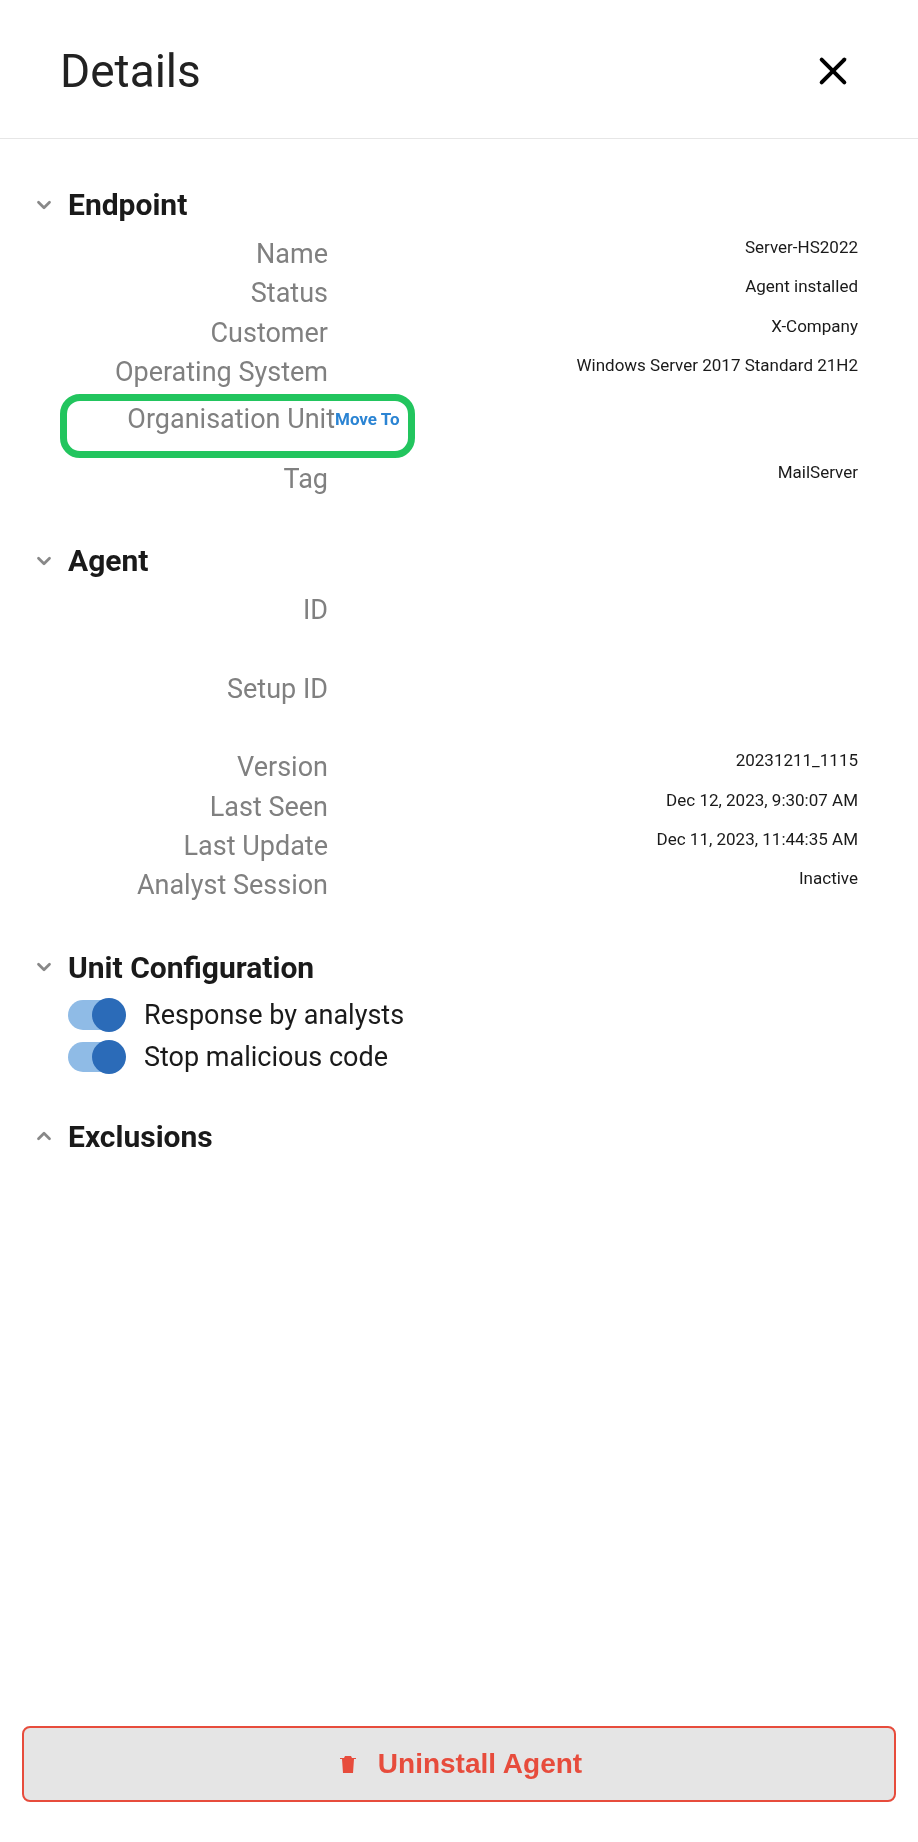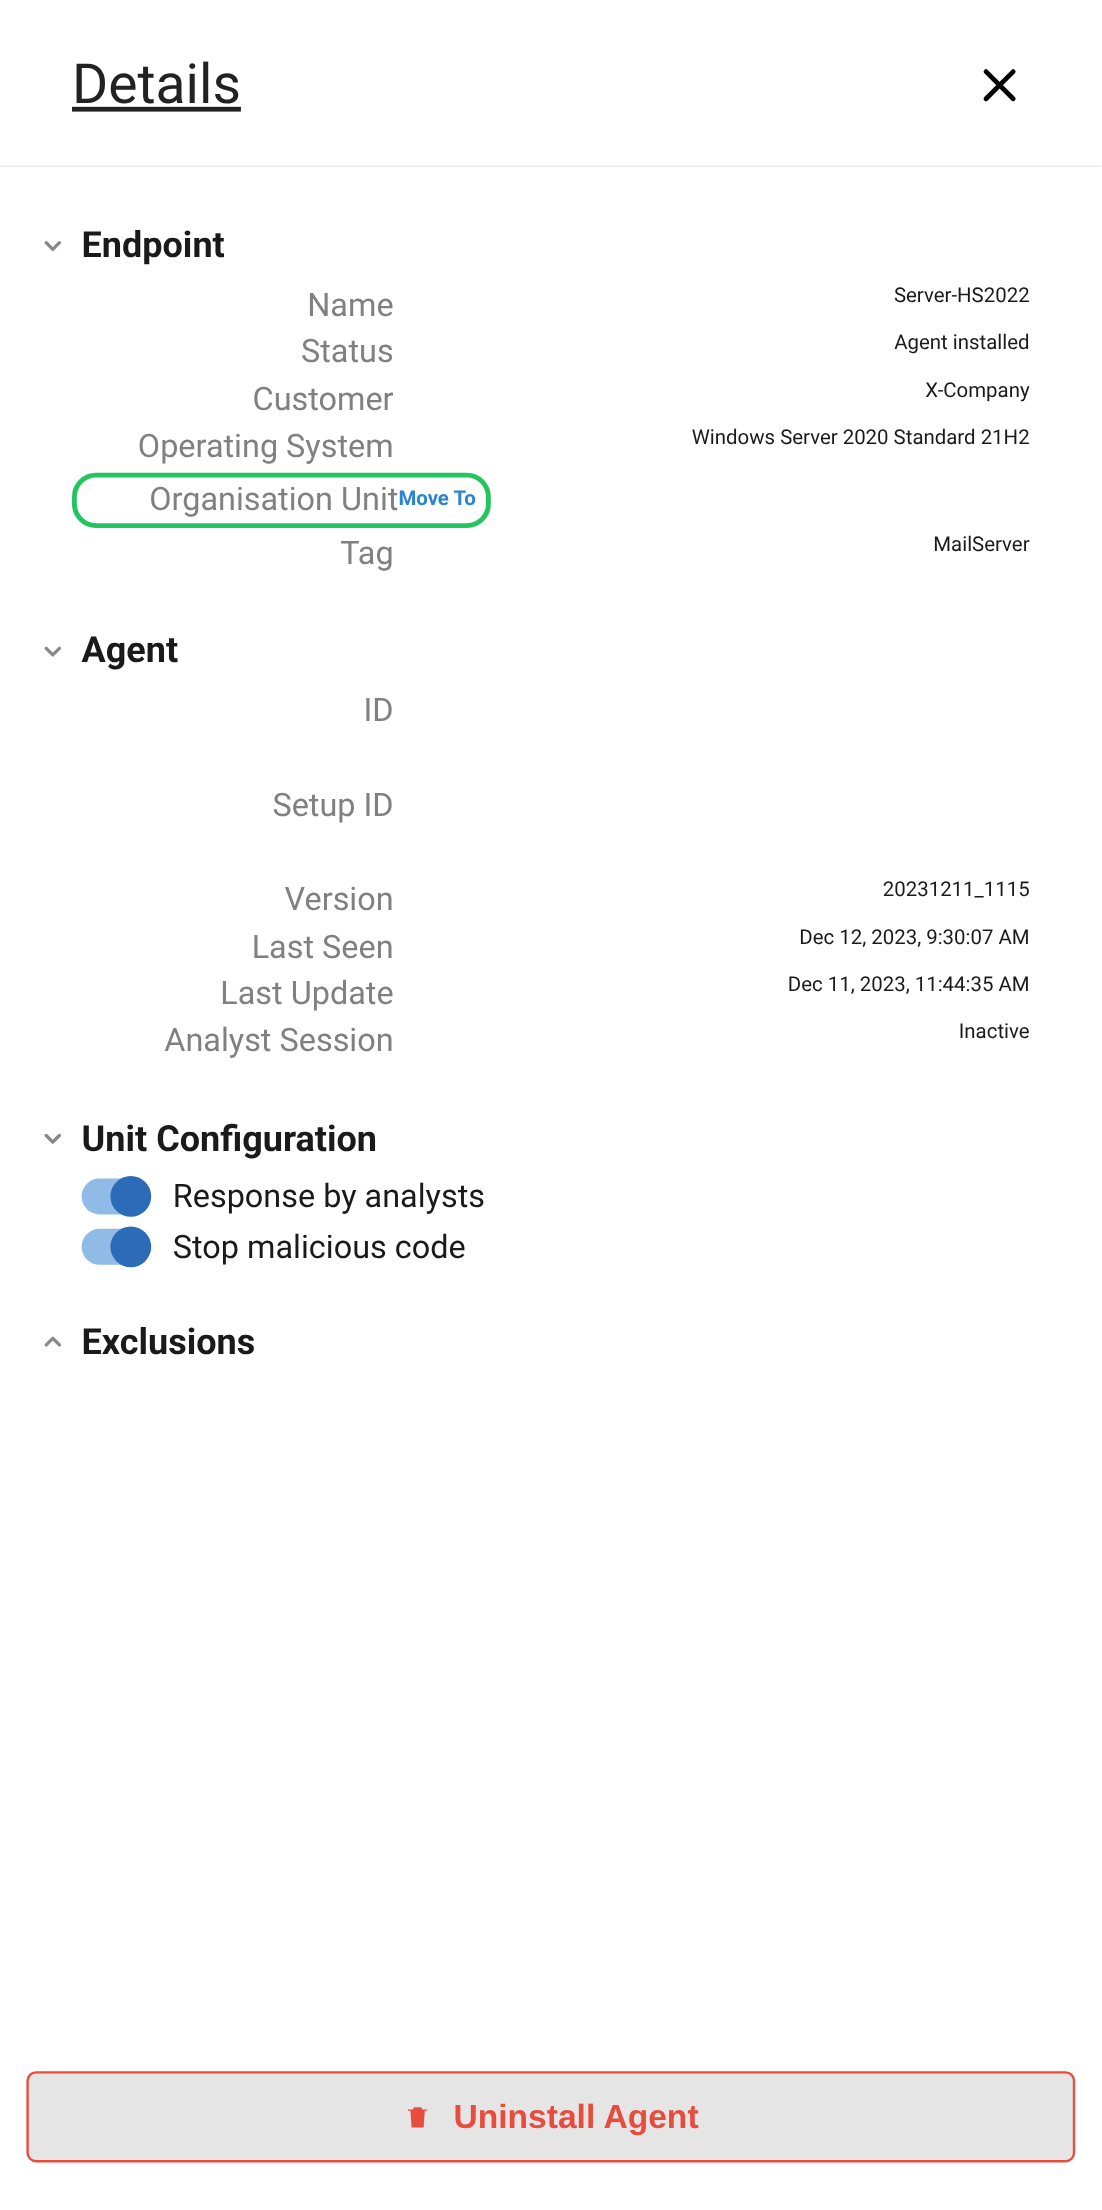--- a/index.html
+++ b/index.html
@@ -1,33 +1,33 @@
 <!DOCTYPE html>
 <html><head>
 <meta charset="utf-8">
 <style>
   * { box-sizing: border-box; margin: 0; padding: 0; }
   html, body { width: 918px; height: 1842px; background: #fff; font-family: -apple-system, BlinkMacSystemFont, "Segoe UI", Roboto, "Helvetica Neue", Arial, sans-serif; color: #1a1a1a; }
   .panel { width: 100%; height: 100%; display: flex; flex-direction: column; }
   .header { display: flex; align-items: center; justify-content: space-between; padding: 44px 60px 40px 60px; border-bottom: 1px solid #e6e6e6; }
-  .title { font-size: 46px; font-weight: 400; color: #222; text-decoration: underline; }
+  .title { font-size: 46px; font-weight: 400; color: #222; }
   .close-btn { background: none; border: none; cursor: pointer; padding: 8px; }
   .close-btn svg { display: block; }
   .content { flex: 1; padding: 48px 60px 0 32px; overflow-y: auto; }
   .section { margin-bottom: 46px; }
   .section-header { display: flex; align-items: center; gap: 12px; cursor: pointer; margin-bottom: 14px; }
   .chev { width: 24px; display: flex; justify-content: center; }
   .chev svg { display: block; }
   .section-title { font-size: 30px; font-weight: 700; color: #1a1a1a; }
   .rows { padding-left: 36px; text-align: right; }
   .row { display: flex; margin: 3px 0; line-height: 1.35; }
   .label { width: 260px; font-size: 27px; color: #808080; flex-shrink: 0; }
   .value { font-size: 17px; color: #1a1a1a; flex: 1; }
   .value.link { color: #2b84d3; font-weight: 700; cursor: pointer; }
-  .highlight-row { border: 4px solid #22c55e; border-radius: 20px; padding: 2px 8px 4px 6px; margin-left: -8px; width: fit-content; display: flex; align-items: center; }
+  .highlight-row { border: 7px solid #22c55e; border-radius: 20px; padding: 2px 8px 16px 6px; margin-left: -8px; width: fit-content; display: flex; align-items: center; }
   .highlight-row .label { width: 262px; }
   .toggles { padding-left: 36px; }
   .toggle-row { display: flex; align-items: center; gap: 20px; margin: 10px 0; }
   .toggle { position: relative; width: 56px; height: 30px; background: #8fbbe6; border-radius: 15px; cursor: pointer; flex-shrink: 0; }
   .toggle.on::after { content: ""; position: absolute; right: -2px; top: -2px; width: 34px; height: 34px; background: #2b6bb8; border-radius: 50%; }
   .toggle-label { font-size: 27px; color: #1a1a1a; }
   .footer { padding: 14px 22px 40px 22px; }
   .uninstall-btn { width: 100%; border: 2px solid #e74c3c; background: #e5e5e5; color: #e74c3c; font-size: 28px; font-weight: 600; padding: 20px 0; border-radius: 8px; cursor: pointer; display: flex; align-items: center; justify-content: center; gap: 18px; }
   .trash-icon svg { display: block; }
 </style>
@@ -66,21 +66,21 @@
         <div class="row">
           <span class="label">Status</span>
           <span class="value">Agent installed</span>
         </div>
         <div class="row">
           <span class="label">Customer</span>
           <span class="value">X-Company</span>
         </div>
         <div class="row">
           <span class="label">Operating System</span>
-          <span class="value">Windows Server 2020 Standard 21H2</span>
+          <span class="value">Windows Server 2017 Standard 21H2</span>
         </div>
         <div class="highlight-row">
           <span class="label">Organisation Unit</span>
           <span class="value link">Move To</span>
         </div>
         <div class="row">
           <span class="label">Tag</span>
           <span class="value">MailServer</span>
         </div>
       </div>

